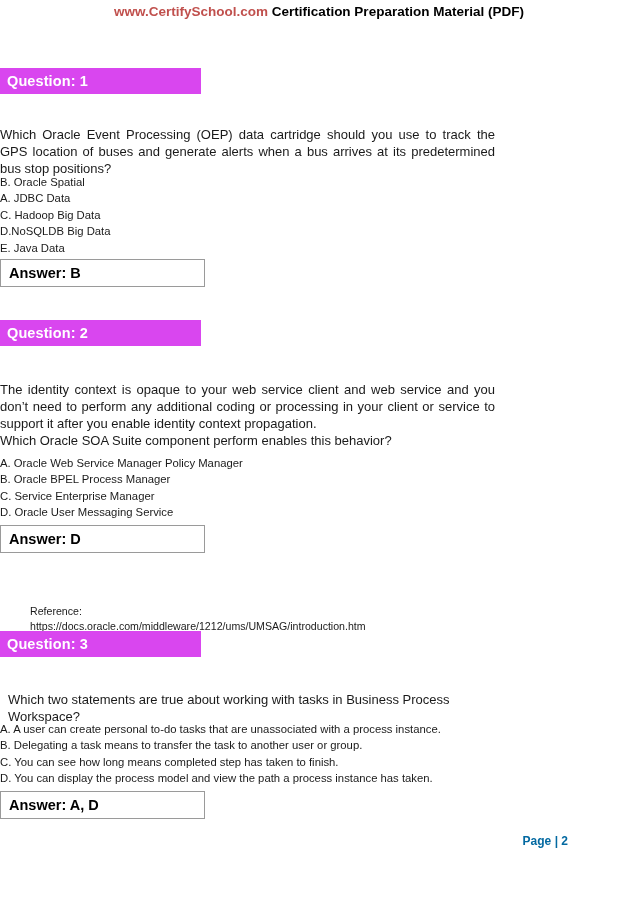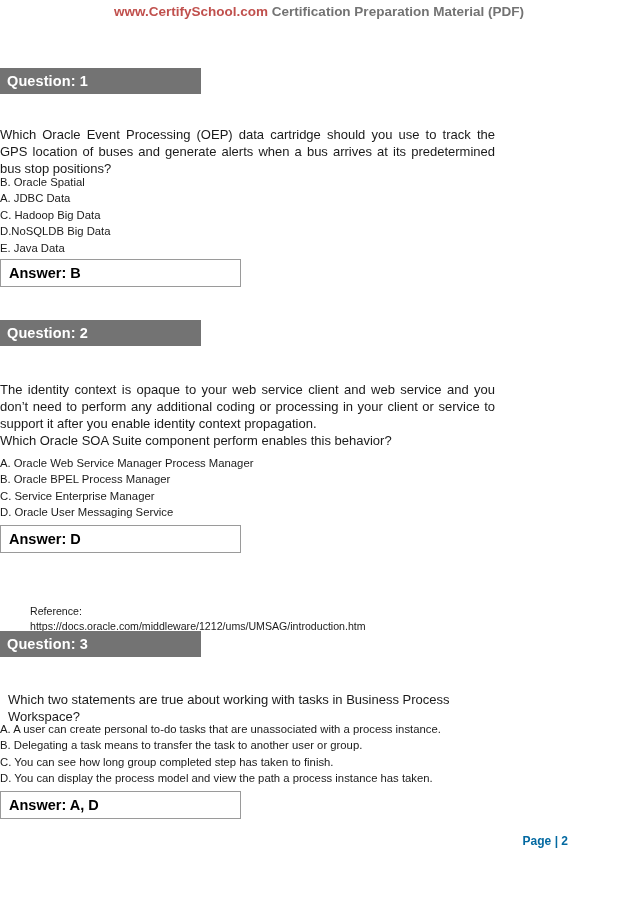--- a/index.html
+++ b/index.html
@@ -33,35 +33,35 @@
     text-align: center;
     font-size: 13.5px;
     font-weight: bold;
     line-height: 18px;
     white-space: nowrap;
   }
   .brand-red {
     color: #C0504D;
   }
   .header-rest {
-    color: #737373;
+    color: #000000;
     text-align: center;
   }
 
   
   .content {
     position: absolute;
     left: 72px;
     top: 0;
     width: 495px;
   }
 
   
   .question-bar {
-    background: #737373;
+    background: #d946ef;
     width: 201px;
     height: 26px;
     line-height: 26px;
     padding-left: 7px;
     box-sizing: border-box;
     color: #ffffff;
     font-size: 14.5px;
     font-weight: bold;
     letter-spacing: 0.1px;
   }
@@ -82,21 +82,21 @@
     font-size: 11.3px;
     line-height: 16.4px;
     color: #1a1a1a;
   }
   .option-line {
     white-space: nowrap;
   }
 
   
   .answer-box {
-    width: 241px;
+    width: 205px;
     height: 28px;
     line-height: 27px;
     box-sizing: border-box;
     border: 1px solid #9a9a9a;
     padding-left: 8px;
     font-size: 14.5px;
     font-weight: bold;
     color: #000000;
     background: #ffffff;
   }
@@ -170,21 +170,21 @@
     <div class="question-bar">Question: 2</div>
   </div>
 
   <div class="content abs" style="top:381px;">
     <div class="question-text">The identity context is opaque to your web service client and web service and you don’t need to perform any additional coding or processing in your client or service to support it after you enable identity context propagation.</div>
     <div class="question-text nojustify">Which Oracle SOA Suite component perform enables this behavior?</div>
   </div>
 
   <div class="content abs" style="top:455px;">
     <div class="options">
-      <div class="option-line">A. Oracle Web Service Manager Process Manager</div>
+      <div class="option-line">A. Oracle Web Service Manager Policy Manager</div>
       <div class="option-line">B. Oracle BPEL Process Manager</div>
       <div class="option-line">C. Service Enterprise Manager</div>
       <div class="option-line">D. Oracle User Messaging Service</div>
     </div>
   </div>
 
   <div class="content abs" style="top:525px;">
     <div class="answer-box">Answer: D</div>
   </div>
 
@@ -200,21 +200,21 @@
   </div>
 
   <div class="content abs" style="top:691px;padding-left:8px;">
     <div class="question-text nojustify">Which two statements are true about working with tasks in Business Process Workspace?</div>
   </div>
 
   <div class="content abs" style="top:721px;">
     <div class="options">
       <div class="option-line">A. A user can create personal to-do tasks that are unassociated with a process instance.</div>
       <div class="option-line">B. Delegating a task means to transfer the task to another user or group.</div>
-      <div class="option-line">C. You can see how long group completed step has taken to finish.</div>
+      <div class="option-line">C. You can see how long means completed step has taken to finish.</div>
       <div class="option-line">D. You can display the process model and view the path a process instance has taken.</div>
     </div>
   </div>
 
   <div class="content abs" style="top:791px;">
     <div class="answer-box">Answer: A, D</div>
   </div>
 
   <div class="page-number">Page | 2</div>
   <div class="footer-url">http://www.certifyschool.com/product/1Z0-434/</div>

